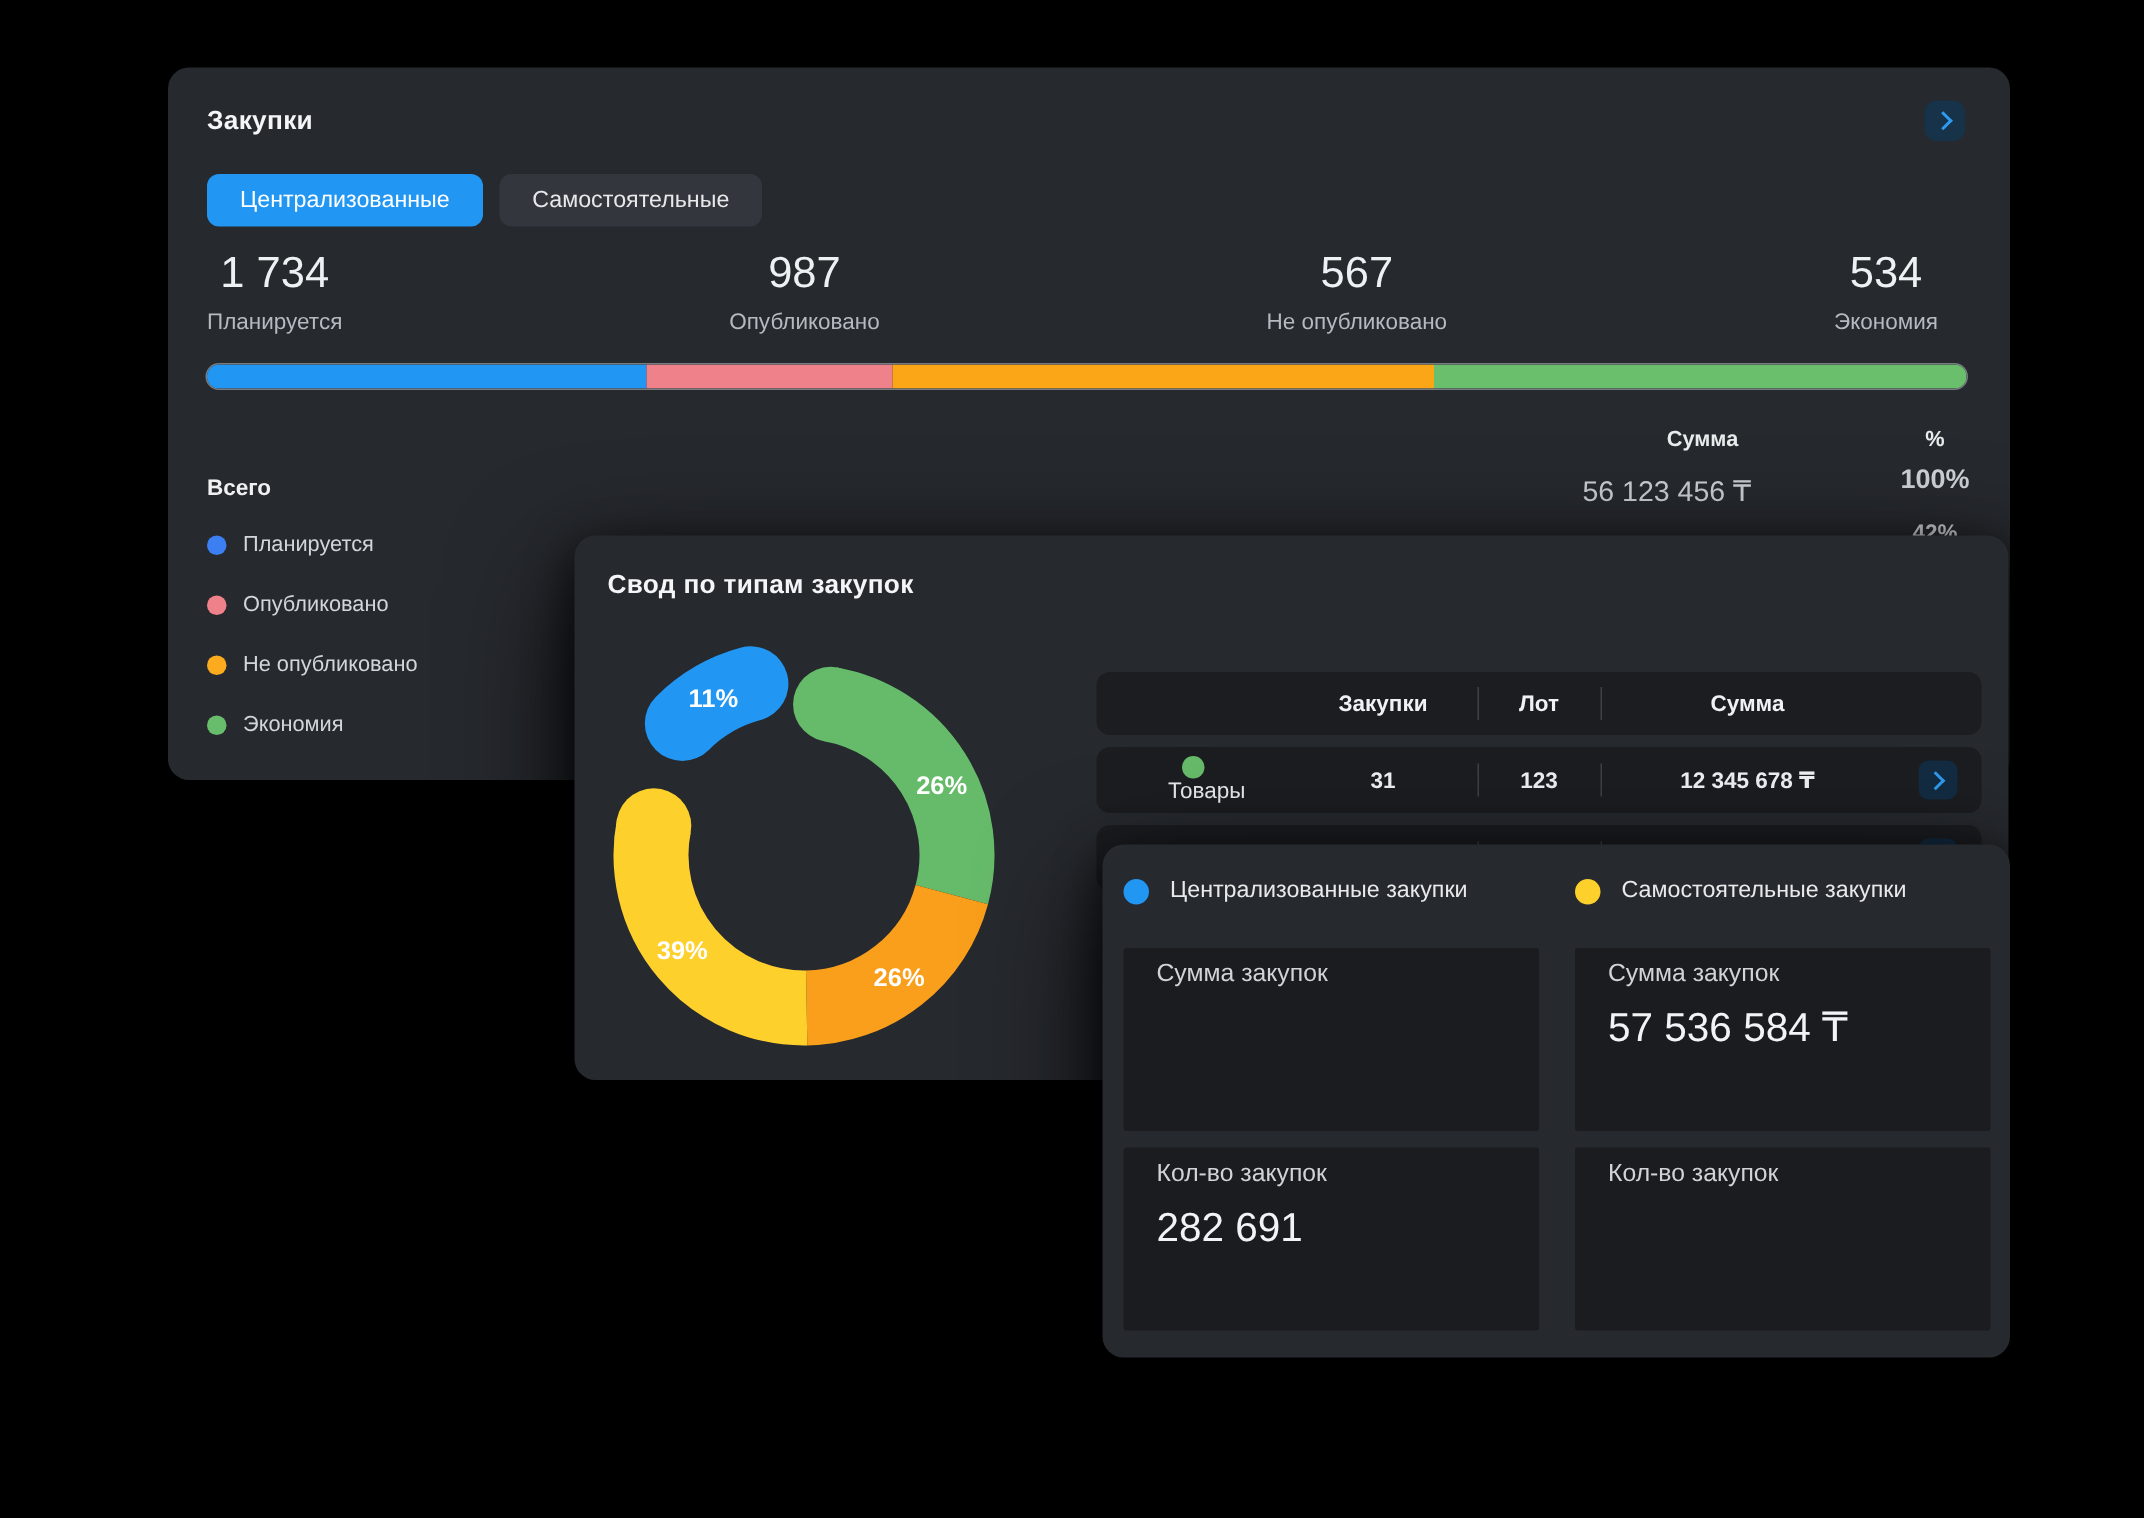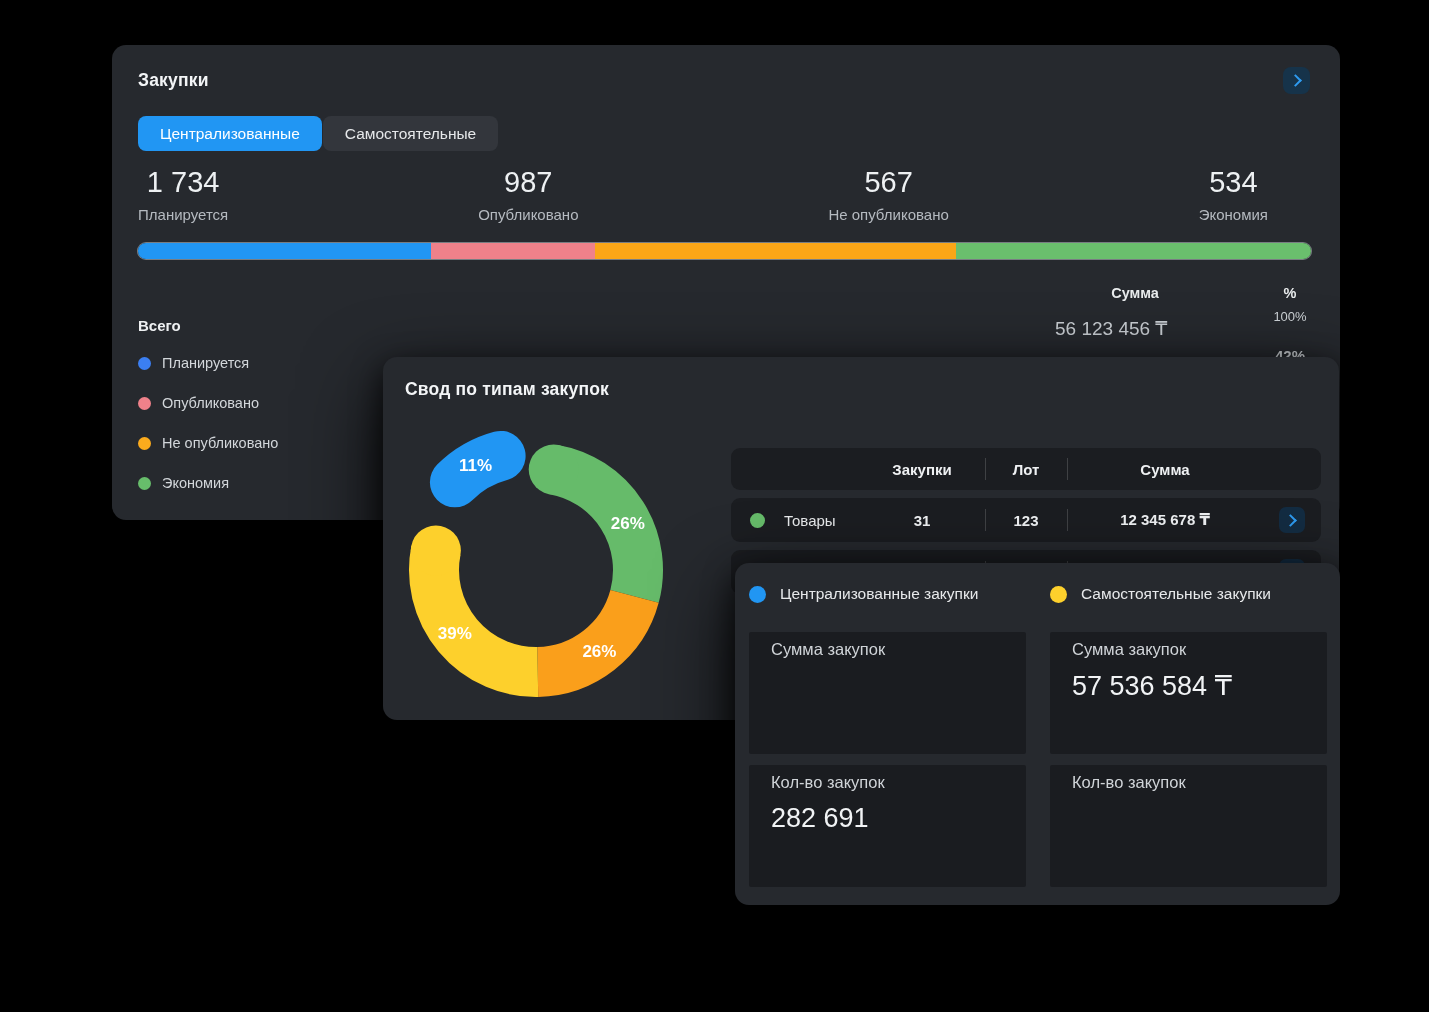--- a/index.html
+++ b/index.html
@@ -14,64 +14,64 @@
   .card-title{position:absolute;font-size:17.5px;font-weight:700;color:#f3f5f7;letter-spacing:.2px;}
   .card1 .card-title{left:26px;top:25px;}
   .card2 .card-title{left:22px;top:22px;}
 
   .nav-btn{position:absolute;width:27px;height:27px;border:none;border-radius:8px;
            background:#16334a;cursor:pointer;display:flex;align-items:center;justify-content:center;padding:0;}
   .card1 .nav-btn{right:30px;top:22px;}
   .chev{width:7px;height:7px;border-top:2px solid #2e9bf0;border-right:2px solid #2e9bf0;
         transform:rotate(45deg);margin-left:-3px;}
 
-  .tabs{position:absolute;left:26px;top:71px;display:flex;gap:1px;}
+  .tabs{position:absolute;left:26px;top:71px;display:flex;gap:11px;}
   .tab{height:35px;border:none;border-radius:8px;padding:0 22px;font-size:15.5px;cursor:pointer;
        font-family:inherit;color:#e6e8ea;background:#33363c;display:flex;align-items:center;}
   .tab.active{background:#2196f3;color:#fff;}
 
   .stats{position:absolute;left:0;top:122px;width:1228px;box-sizing:border-box;
-         display:flex;justify-content:space-between;padding:0 72px 0 26px;}
+         display:flex;justify-content:space-between;padding:0 48px 0 26px;}
   .stat{text-align:center;}
   .stat-value{font-size:29px;font-weight:400;color:#eef1f3;line-height:1.1;}
   .stat-label{font-size:15px;color:#b5bac0;margin-top:7px;}
 
   .bar{position:absolute;left:26px;top:198px;width:1173px;height:16px;border-radius:9px;
        overflow:hidden;display:flex;box-shadow:0 0 0 1px rgba(222,228,233,.45);}
   .bar .seg{height:100%;}
 
   .sum-head{position:absolute;left:943px;top:240px;width:160px;text-align:center;
             font-size:14.5px;font-weight:700;color:#e9eced;}
   .pct-head{position:absolute;left:1138px;top:240px;width:80px;text-align:center;
             font-size:14.5px;font-weight:700;color:#e9eced;}
   .sum-val{position:absolute;left:943px;top:272px;width:160px;
            font-size:19px;color:#c9ced3;}
   .pct-val{position:absolute;left:1138px;top:264px;width:80px;text-align:center;
-           font-size:13px;color:#cdd2d6;}
+           font-size:18px;color:#cdd2d6;font-weight:bold;}
   .pct-val2{position:absolute;left:1138px;top:302px;width:80px;text-align:center;
             font-size:15px;color:#cdd2d6;font-weight:bold;}
 
   .total-label{position:absolute;left:26px;top:272px;font-size:15px;font-weight:700;color:#eef0f2;}
   .legend1{position:absolute;left:26px;top:306px;display:flex;flex-direction:column;gap:16px;}
   .legend1 .item{display:flex;align-items:center;height:24px;}
   .legend1 .dot{width:13px;height:13px;border-radius:50%;margin-right:11px;flex:none;}
   .legend1 .lbl{font-size:14.5px;color:#d2d6da;}
 
   .donut-svg{position:absolute;left:-12px;top:48px;}
   .donut-label{font-size:17px;font-weight:700;fill:#fff;}
 
   .ptable{position:absolute;left:348px;top:91px;width:590px;}
   .trow{position:relative;box-sizing:border-box;background:#1b1d21;border-radius:9px;
         display:grid;grid-template-columns:128px 126px 82px 196px 1fr;align-items:center;}
   .thead{height:42px;margin-bottom:8px;}
   .tdata{height:44px;margin-bottom:8px;cursor:pointer;}
   .tcell{text-align:center;font-size:15px;color:#eff1f3;}
   .thead .tcell{font-weight:700;}
   .tdata .num{font-weight:700;}
-  .name-cell{display:flex;align-items:center;padding-left:19px;text-align:left;}
+  .name-cell{display:flex;align-items:center;padding-left:19px;text-align:left;flex-direction:column;}
   .row-dot{width:15px;height:15px;border-radius:50%;margin-right:19px;flex:none;}
   .row-name{font-size:15px;color:#e8eaec;}
   .vdiv{position:absolute;top:50%;transform:translateY(-50%);width:1px;height:22px;
         background:rgba(255,255,255,.16);}
   .row-btn{position:absolute;right:16px;top:50%;transform:translateY(-50%);
            width:26px;height:26px;border:none;border-radius:7px;background:#132c42;
            display:flex;align-items:center;justify-content:center;cursor:pointer;padding:0;}
 
   .legend3-item{position:absolute;top:21px;display:flex;align-items:center;height:20px;}
   .legend3-item .dot{width:17px;height:17px;border-radius:50%;margin-right:14px;flex:none;}

